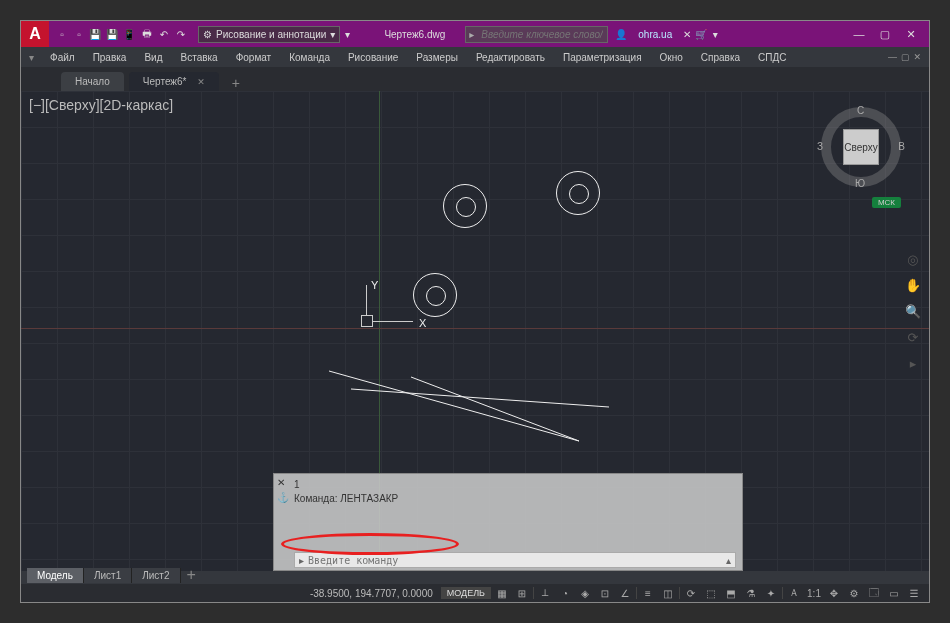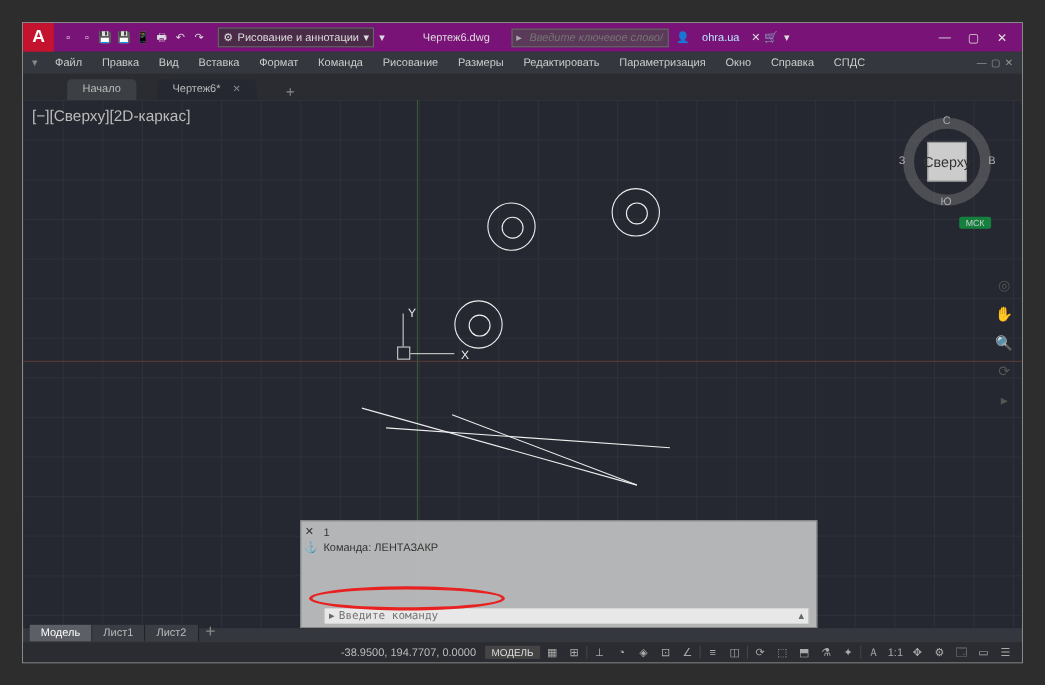--- a/index.html
+++ b/index.html
@@ -18,21 +18,21 @@
 .account { color: #b8e8ff; font-size: 10px; margin-left: 10px; }
 .win-controls { margin-left: auto; display: flex; gap: 2px; padding-right: 6px; }
 .win-btn { width: 24px; height: 18px; color: #ddd; display: flex; align-items: center; justify-content: center; font-size: 11px; cursor: pointer; }
 
 
 .menubar { height: 20px; background: #34373d; display: flex; align-items: center; padding: 0 8px; gap: 2px; }
 .menubar .mi { color: #ccc; font-size: 10px; padding: 2px 8px; cursor: pointer; }
 .menubar .doc-close { margin-left: auto; display: flex; gap: 4px; color: #999; font-size: 9px; }
 
 
-.doctabs { height: 24px; background: #2a2c31; display: flex; align-items: flex-end; padding-left: 40px; gap: 19px; }
+.doctabs { height: 24px; background: #2a2c31; display: flex; align-items: flex-end; padding-left: 40px; gap: 5px; }
 .doctab { background: #3c3f44; color: #bbb; font-size: 10px; padding: 4px 14px; border-radius: 4px 4px 0 0; position: relative; }
 .doctab.active { background: #252830; }
 .doctab .tab-x { margin-left: 8px; color: #888; font-size: 9px; }
 .doctab-add { color: #888; font-size: 14px; padding: 0 8px; }
 
 
 .canvas-area { position: relative; height: 480px; background: #252830; overflow: hidden; }
 .viewport-label { position: absolute; top: 6px; left: 8px; color: #bbb; font-size: 14px; }
 .grid { position: absolute; inset: 0; 
   background-image: linear-gradient(#2e3139 1px, transparent 1px), linear-gradient(90deg, #2e3139 1px, transparent 1px);
@@ -52,21 +52,21 @@
 .target { position: absolute; border: 1px solid #eee; border-radius: 50%; }
 .target::after { content: ''; position: absolute; border: 1px solid #eee; border-radius: 50%; }
 .t1 { left: 422px; top: 93px; width: 44px; height: 44px; } .t1::after { left: 12px; top: 12px; width: 18px; height: 18px; }
 .t2 { left: 535px; top: 80px; width: 44px; height: 44px; } .t2::after { left: 12px; top: 12px; width: 18px; height: 18px; }
 .t3 { left: 392px; top: 182px; width: 44px; height: 44px; } .t3::after { left: 12px; top: 12px; width: 18px; height: 18px; }
 .lines-svg { position: absolute; left: 0; top: 0; }
 
 
 .viewcube { position: absolute; right: 28px; top: 16px; width: 80px; height: 80px; }
 .vc-ring { position: absolute; inset: 0; border-radius: 50%; border: 10px solid rgba(150,150,150,0.35); }
-.vc-cube { position: absolute; left: 22px; top: 22px; width: 36px; height: 36px; background: #ccc; border: 1px solid #999; display: flex; align-items: center; justify-content: center; font-size: 13px; color: #333; }
+.vc-cube { position: absolute; left: 22px; top: 22px; width: 36px; height: 36px; background: #ccc; border: 1px solid #999; display: flex; align-items: center; justify-content: center; font-size: 10px; color: #333; }
 .vc-dir { position: absolute; color: #aaa; font-size: 10px; }
 .vc-n { top: -2px; left: 36px; } .vc-s { bottom: -2px; left: 34px; } .vc-e { right: -4px; top: 34px; } .vc-w { left: -4px; top: 34px; }
 .vc-wcs { position: absolute; right: 28px; top: 106px; background: #15803d; color: #ccc; font-size: 8px; padding: 1px 6px; border-radius: 2px; }
 
 
 .navbar-right { position: absolute; right: 6px; top: 158px; width: 20px; display: flex; flex-direction: column; gap: 6px; }
 .nav-icon { width: 20px; height: 20px; color: #555; font-size: 13px; display: flex; align-items: center; justify-content: center; }
 
 
 .cmdwin { position: absolute; left: 252px; bottom: 0; width: 470px; height: 98px; background: rgba(200,200,200,0.88); border: 1px solid #888; font-family: monospace; font-size: 10px; }

